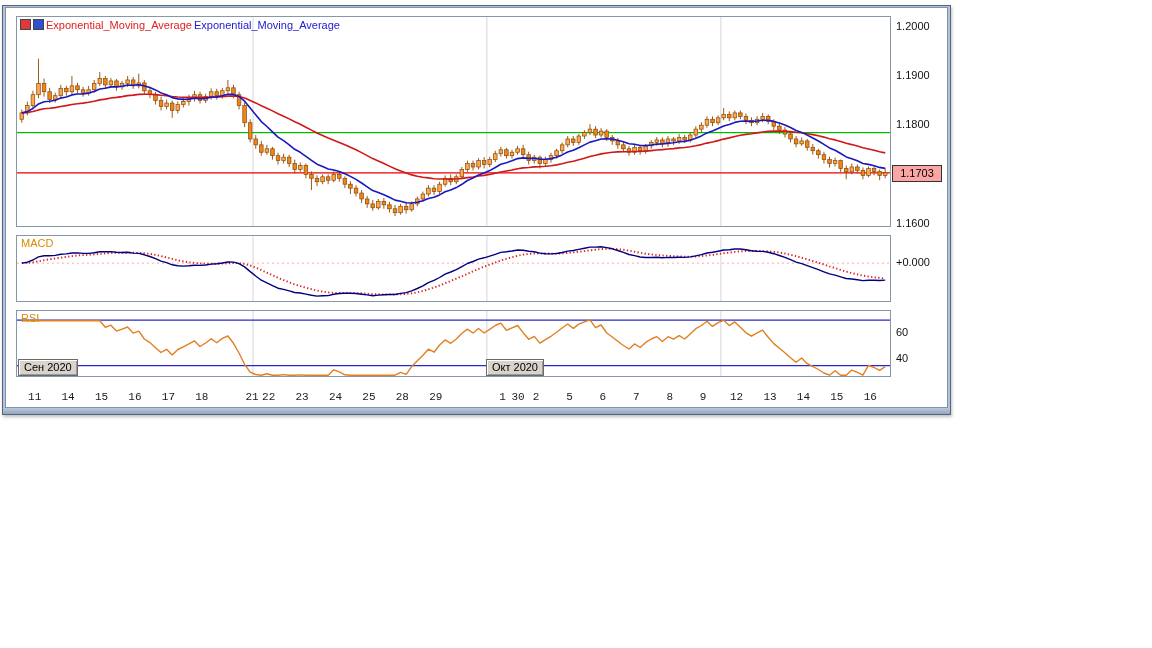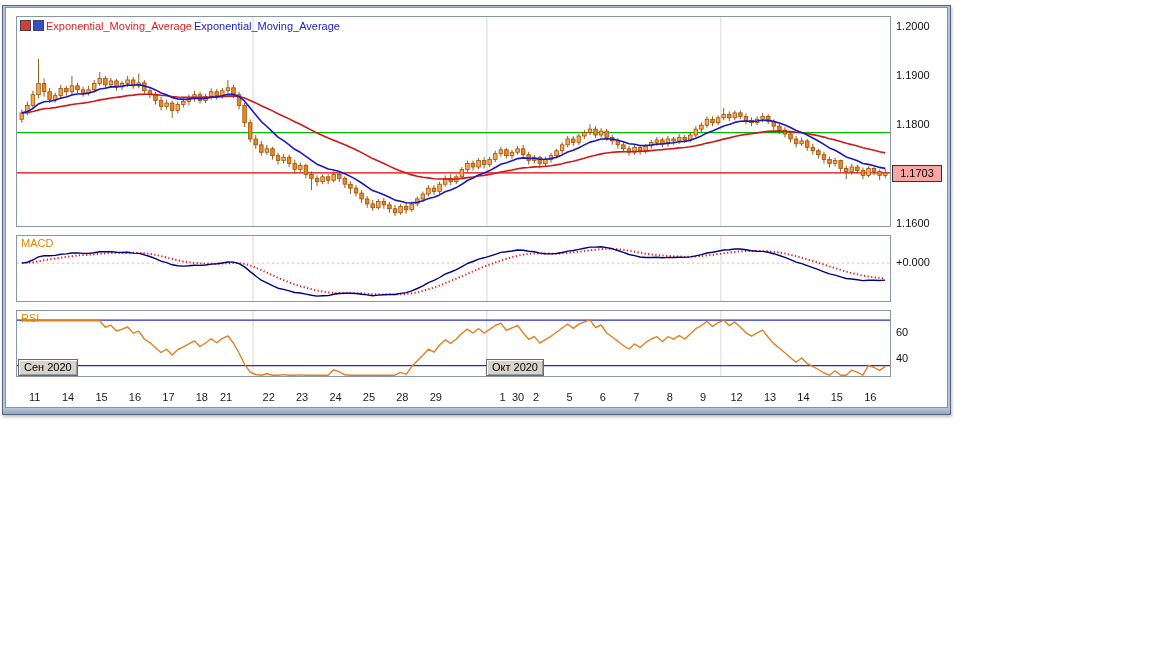--- a/index.html
+++ b/index.html
@@ -12,32 +12,32 @@
   .wbtn{width:21px;height:15px;border-radius:2px;font-size:10px;line-height:13px;text-align:center;cursor:default;
         background:linear-gradient(180deg,#fdfdfd,#c9d2e0);border:1px solid #7e8fa8;color:#333;}
   .wbtn.close{background:linear-gradient(180deg,#f6a288,#da5530 55%,#c2401f);border:1px solid #89260c;color:#fff;font-weight:bold;}
   .content{position:relative;height:399px;background:#ffffff;border:1px solid #7f93ad;margin:1px 2px 0 2px;}
   .bottomframe{height:6px;background:linear-gradient(180deg,#b9c7da,#93a6bd);}
   .panel{position:absolute;left:10px;width:875px;background:#fff;border:1px solid #8896aa;box-sizing:border-box;overflow:hidden;}
   .panel-main{top:8px;height:211px;}
   .panel-macd{top:227px;height:67px;}
   .panel-rsi{top:302px;height:67px;}
   .panel svg{position:absolute;left:0;top:0;display:block;}
-  .legend{position:absolute;left:3px;top:2px;height:13px;display:flex;align-items:center;gap:2px;z-index:4;}
+  .legend{position:absolute;left:3px;top:2px;height:13px;display:flex;gap:2px;z-index:4;}
   .chip{width:9px;height:9px;border:1px solid #444;display:inline-block;}
   .chip-red{background:#e03838;}
   .chip-blue{background:#3050d0;}
   .ltext{font-size:11px;white-space:nowrap;}
   .ltext.red{color:#e02020;}
   .ltext.blue{color:#2020d0;}
   .ind-label{position:absolute;left:4px;top:1px;font-size:11px;color:#d88a00;z-index:4;text-align:right;}
   .gutter{position:absolute;left:887px;top:0;width:52px;height:100%;}
   .gut-label{position:absolute;left:3px;font-size:11px;color:#111;white-space:nowrap;}
   .price-tag{position:absolute;left:886px;width:48px;height:15px;background:#fca5a5;border:1px solid #333;font-size:11px;line-height:14px;text-align:center;color:#000;z-index:6;}
-  .xrow{position:absolute;left:10px;top:382px;width:875px;height:16px;}
+  .xrow{position:absolute;left:10px;top:382px;width:875px;height:16px;font-family:Liberation Mono, monospace;}
   .xlab{position:absolute;top:1px;width:26px;margin-left:-13px;text-align:center;font-size:11px;color:#1a1a1a;}
   .month-btn{position:absolute;top:351px;height:15px;line-height:15px;padding:0 5px;font-size:11px;color:#000;
              background:#d8d4cc;border:1px solid #6a6a6a;box-shadow:inset 1px 1px 0 #fff, inset -1px -1px 0 #9a9a9a;z-index:5;white-space:nowrap;}
 </style>
 </head>
 <body>
 
 <div>
   <div class="window">
 
@@ -396,21 +396,21 @@
         <div class="ind-label">RSI</div>
       </div>
 
       <div class="xrow" id="xrow">
           <span class="xlab" style="left: 18.7115px;">11</span>
           <span class="xlab" style="left: 52.1346px;">14</span>
           <span class="xlab" style="left: 85.5577px;">15</span>
           <span class="xlab" style="left: 118.981px;">16</span>
           <span class="xlab" style="left: 152.404px;">17</span>
           <span class="xlab" style="left: 185.827px;">18</span>
-          <span class="xlab" style="left: 210px;">21</span>
+          <span class="xlab" style="left: 236px;">21</span>
           <span class="xlab" style="left: 252.673px;">22</span>
           <span class="xlab" style="left: 286.096px;">23</span>
           <span class="xlab" style="left: 319.519px;">24</span>
           <span class="xlab" style="left: 352.942px;">25</span>
           <span class="xlab" style="left: 386.365px;">28</span>
           <span class="xlab" style="left: 419.788px;">29</span>
           <span class="xlab" style="left: 449px; margin-left: 40px;">30</span>
           <span class="xlab" style="left: 486.635px;">1</span>
           <span class="xlab" style="left: 520.058px;">2</span>
           <span class="xlab" style="left: 553.481px;">5</span>

